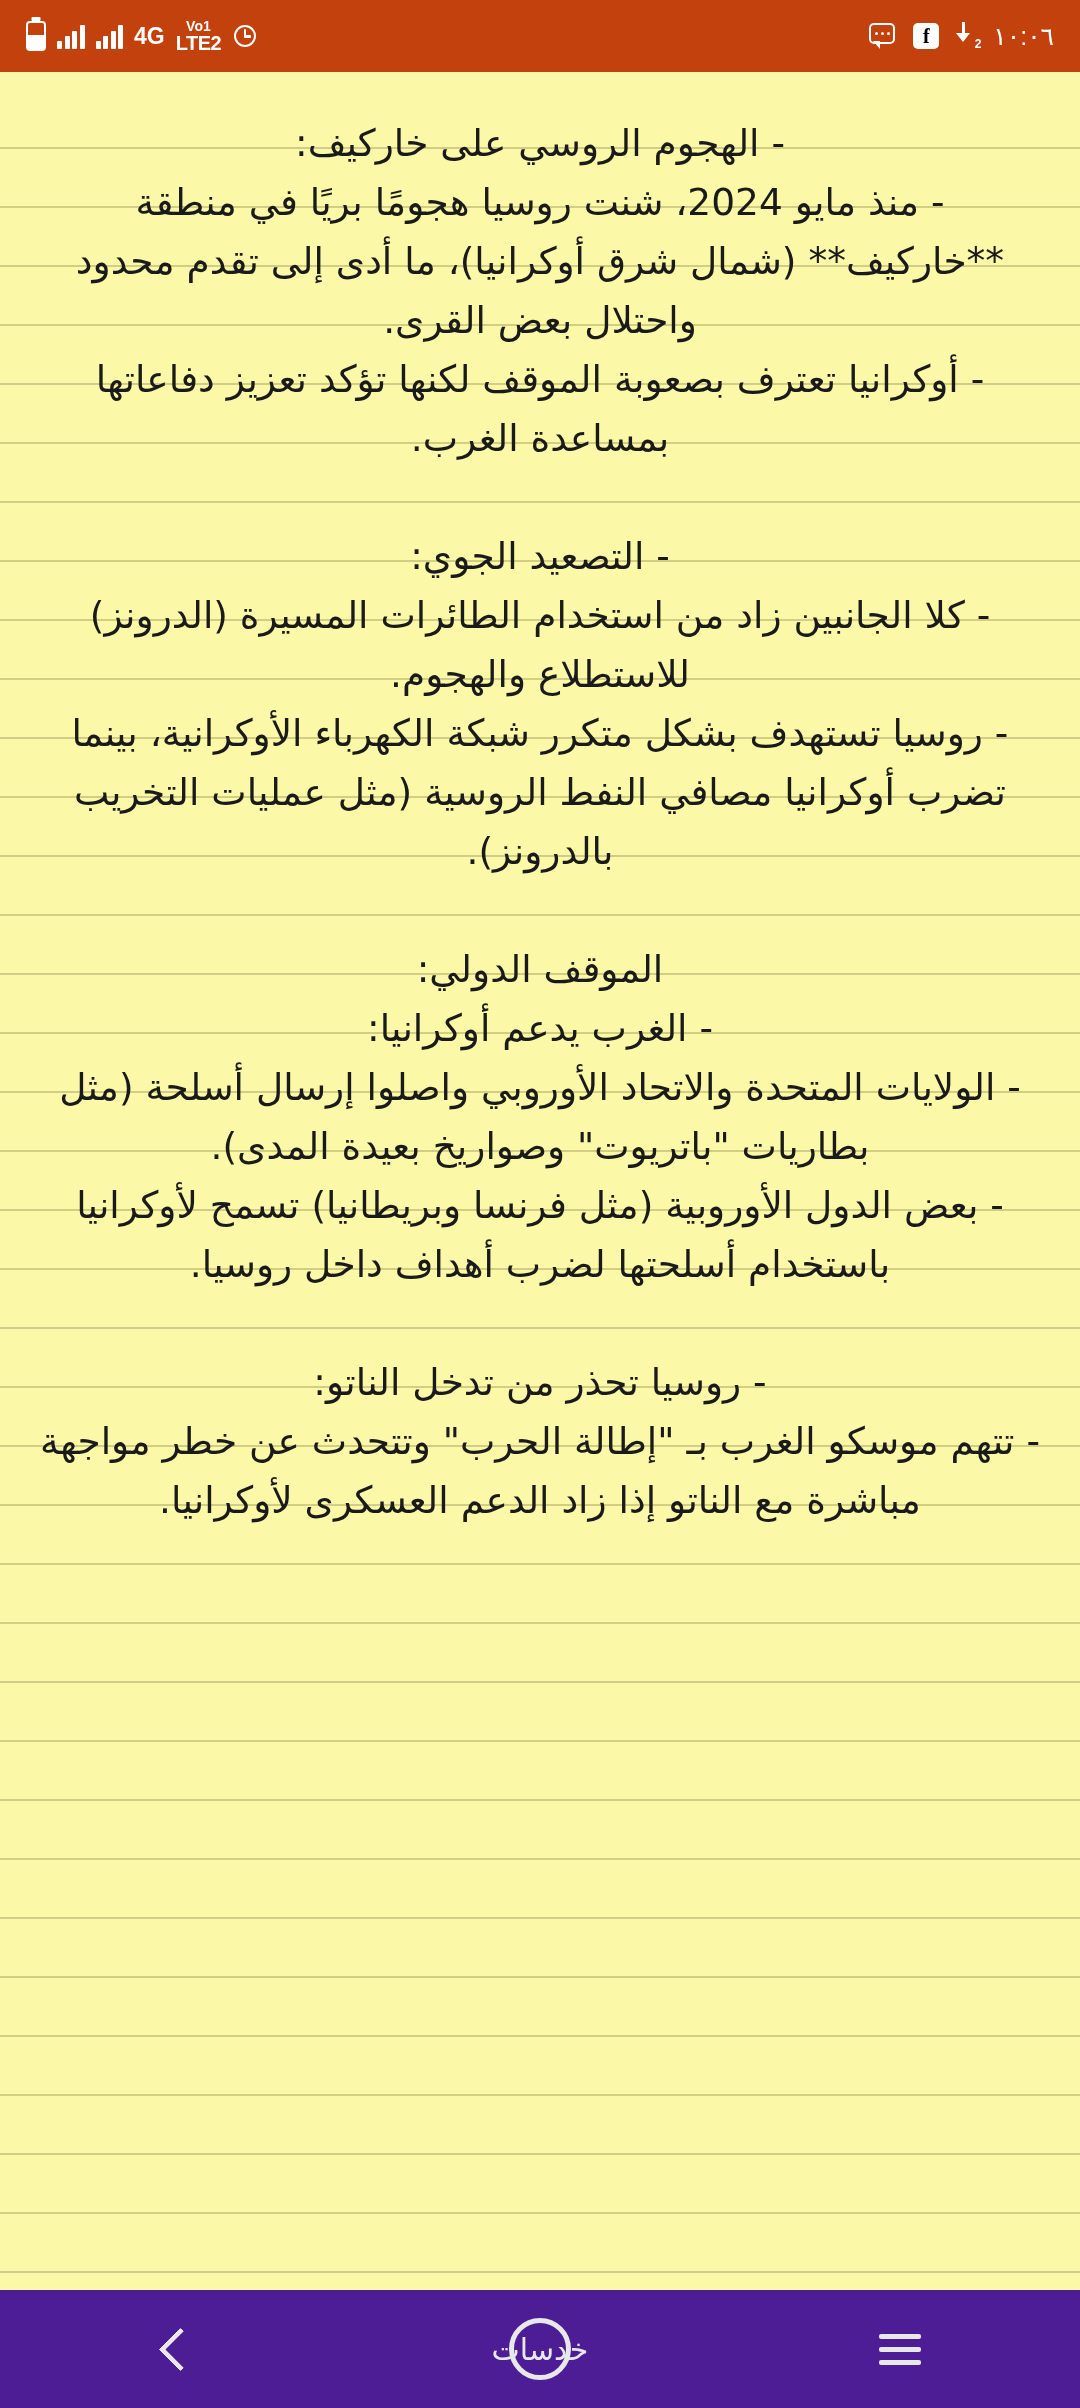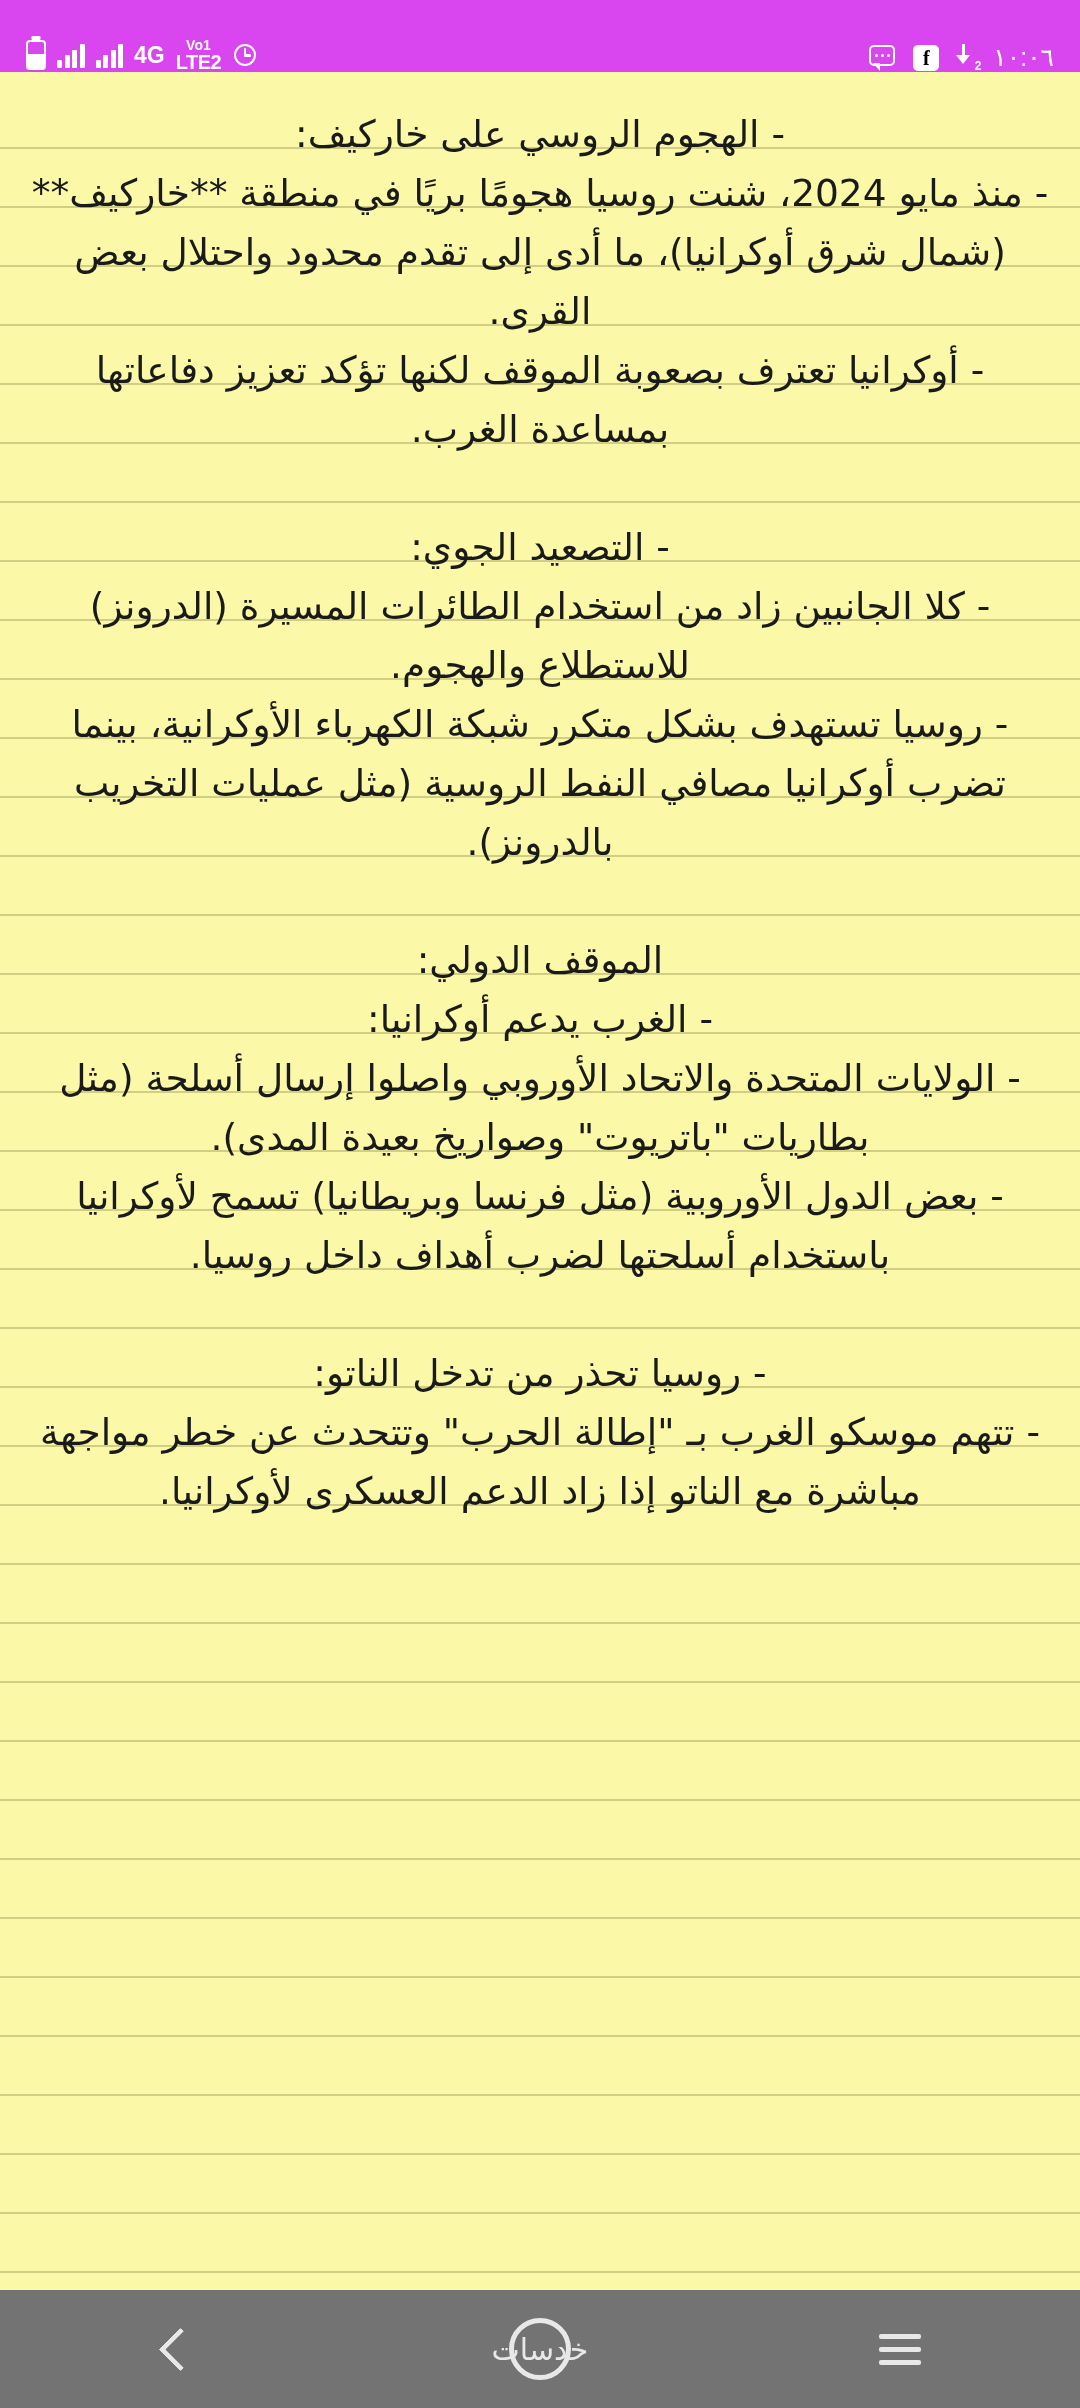--- a/index.html
+++ b/index.html
@@ -18,24 +18,24 @@
     width: 1080px;
     height: 2408px;
     background: #000000;
     display: flex;
     flex-direction: column;
   }
 
   
   .status-bar {
     height: 72px;
-    background: #d946ef;
+    background: #c2410c;
     color: #ffffff;
     display: flex;
-    align-items: flex-end;
+    align-items: center;
     justify-content: space-between;
     padding: 0 26px;
     box-sizing: border-box;
     flex: none;
     direction: ltr;
   }
   .status-left {
     display: flex;
     align-items: center;
     gap: 11px;
@@ -213,28 +213,28 @@
   }
   .note-text {
     font-family: "DejaVu Sans", "Liberation Sans", sans-serif;
     font-size: 37.5px;
     line-height: 59px;
     color: #1a1a1a;
     text-align: center;
     direction: rtl;
     white-space: pre-wrap;
     word-wrap: break-word;
-    margin: 3px;
+    margin: 12px;
     letter-spacing: 0px;
   }
 
   
   .nav-bar {
     height: 118px;
-    background: #737373;
+    background: #4c1d95;
     display: flex;
     align-items: flex-start;
     justify-content: space-around;
     flex: none;
     direction: ltr;
   }
   .nav-btn {
     width: 150px;
     height: 100%;
     display: flex;

